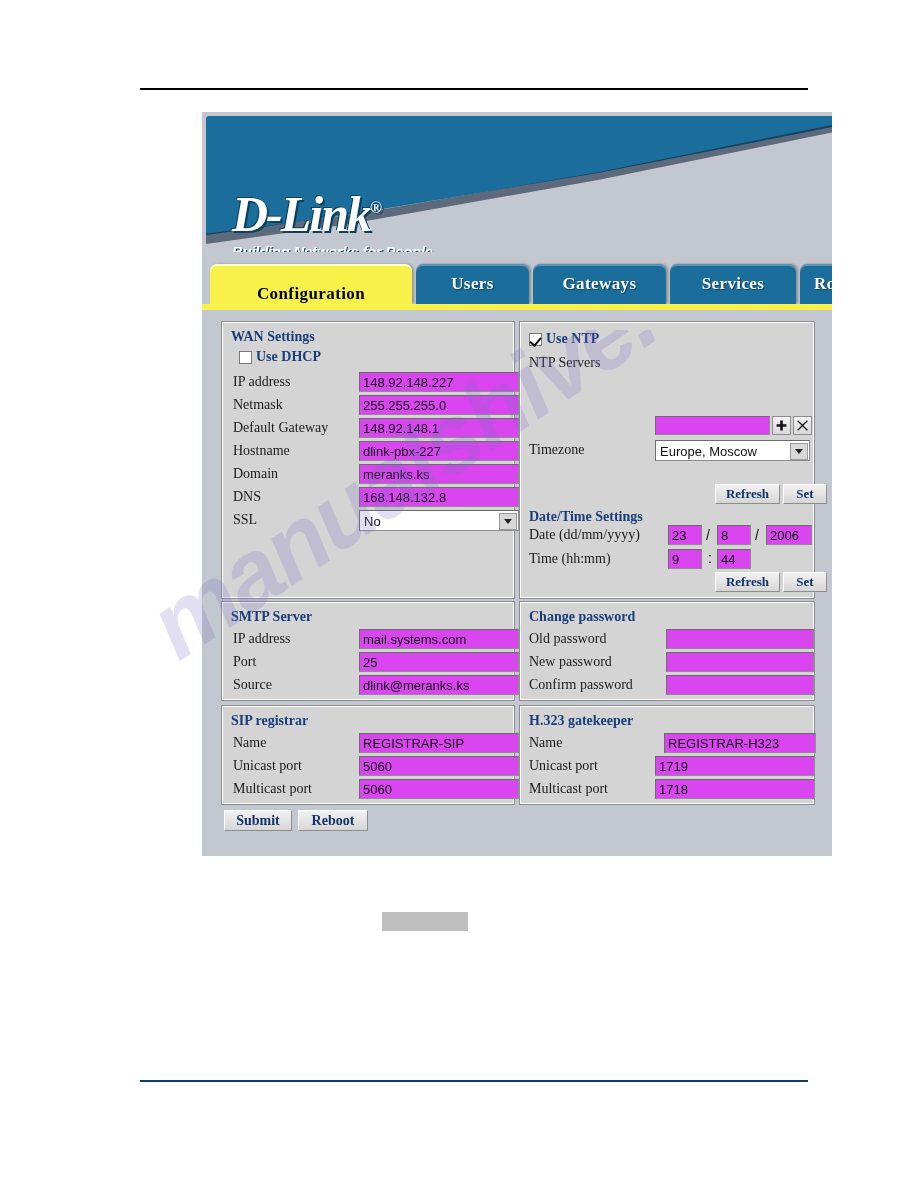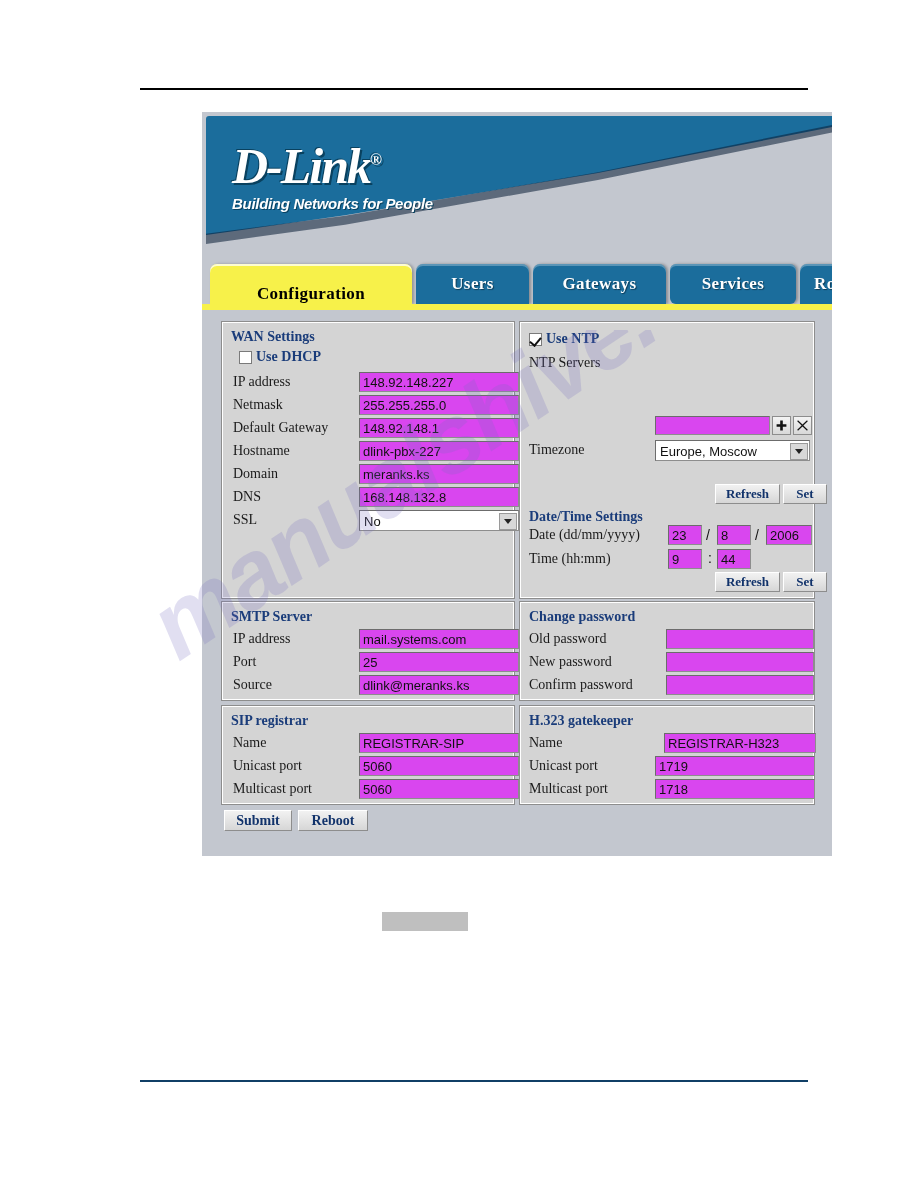--- a/index.html
+++ b/index.html
@@ -67,20 +67,21 @@
   .logo {
     position: absolute; left: 30px; top: 22px;
     color: #ffffff;
     font-family: "Liberation Serif", serif;
   }
   .logo-main {
     font-size: 50px; font-weight: bold; font-style: italic;
     letter-spacing: -2px; line-height: 52px;
     text-shadow: 2px 2px 0 #09415f, -1px -1px 0 #09415f;
     white-space: nowrap;
+    margin-top: 48px;
   }
   .logo-reg {
     font-size: 16px; vertical-align: super;
   }
   .logo-tag {
     font-family: "Liberation Sans", sans-serif;
     font-size: 15px; font-weight: bold; font-style: italic;
     letter-spacing: -0.3px; margin-top: 3px;
     text-shadow: 1px 1px 0 #09415f;
     white-space: nowrap;
@@ -245,21 +246,21 @@
   <div class="tabbar">
     <div class="tab active" style="left:8px;width:202px;align-items:flex-end;">
         <span>Configuration</span>
       </div>
     <div class="tab" style="left:214px;width:113px;">
         <span>Users</span>
       </div>
     <div class="tab" style="left:331px;width:133px;">
         <span>Gateways</span>
       </div>
-    <div class="tab" style="left:468px;width:126px;border-radius:6px;">
+    <div class="tab" style="left:468px;width:126px;">
         <span>Services</span>
       </div>
     <div class="tab" style="left:598px;width:110px;justify-content:flex-start;padding-left:14px;">
         <span>Rout</span>
       </div>
     <div class="tab-underline"></div>
   </div>
 
   <div class="ui-body">
 

